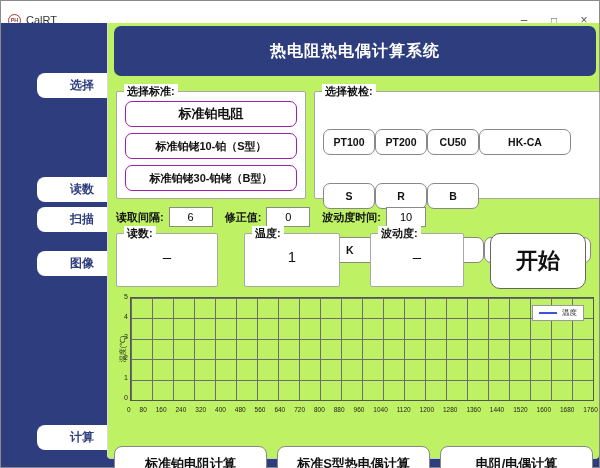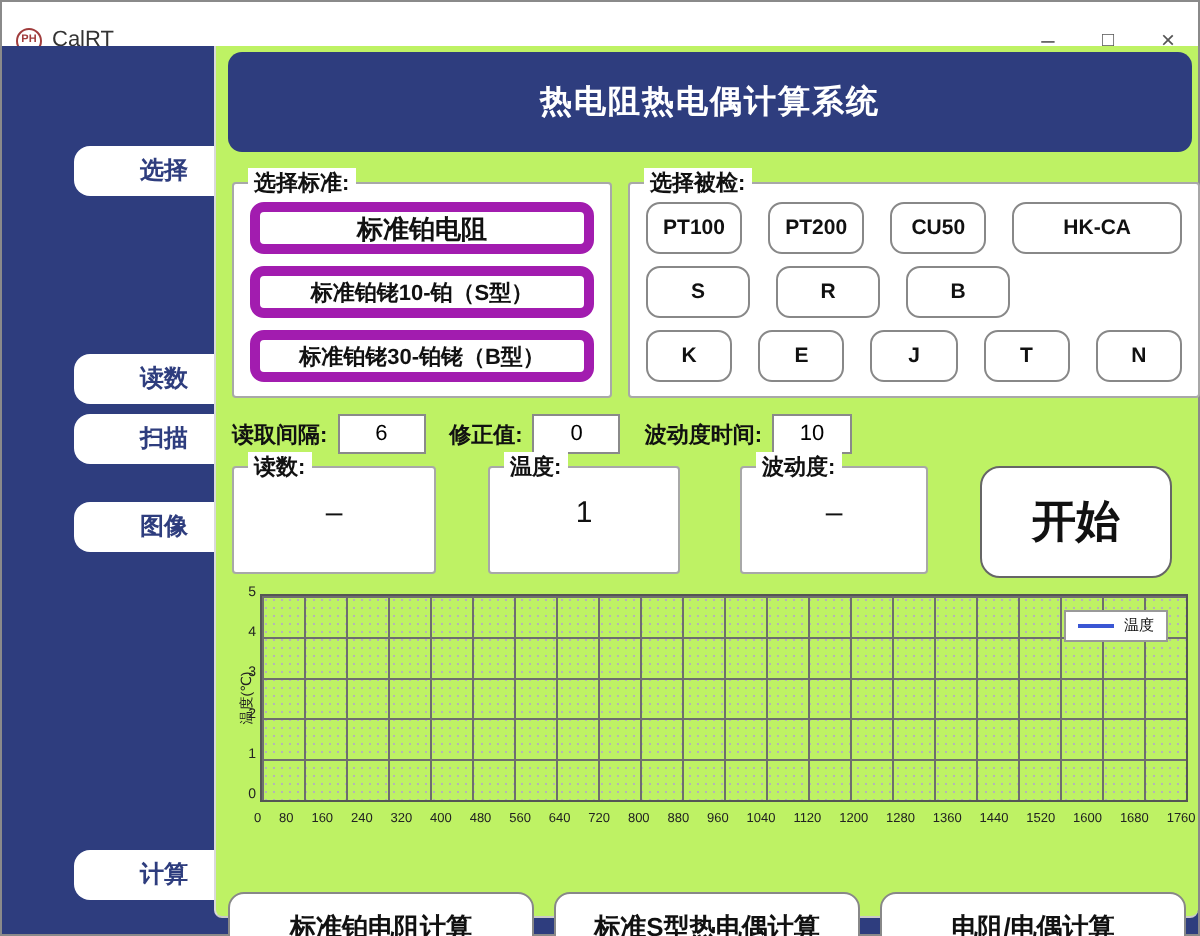--- a/index.html
+++ b/index.html
@@ -30,26 +30,26 @@
     border-radius:7px; display:flex; align-items:center; justify-content:center;
     color:#ffffff; font-size:16px; font-weight:bold; letter-spacing:1px; }
 
   
   .fs { position:absolute; border:1px solid #a8a8a8; border-radius:2px; background:#fff; }
   .fs-label { position:absolute; top:-8px; left:7px; background:#fff; padding:0 3px;
     font-size:11px; font-weight:bold; color:#111; }
 
   #fs-standard { left:8px; top:68px; width:190px; height:108px; padding:9px 8px 0 8px; }
   .std-btn { display:block; width:100%; height:26px; margin-bottom:6px; background:#fff;
-    border:5px solid #a21caf; border-radius:7px; font-weight:bold; font-size:11px; color:#111; cursor:pointer;
+    border:1px solid #a21caf; border-radius:7px; font-weight:bold; font-size:11px; color:#111; cursor:pointer;
     font-family:inherit; }
   .std-btn:first-of-type { font-size:13px; }
 
   #fs-subject { left:206px; top:68px; width:286px; height:108px; padding:9px 8px 0 8px; }
-  .srow { display:flex; gap:13px; margin-bottom:6px; }
+  .srow { display:flex; gap:0; margin-bottom:6px;margin-top:28px; }
   .sbtn { width:52px; height:26px; background:#fff; border:1px solid #888; border-radius:7px;
     font-weight:bold; font-size:10.5px; color:#111; cursor:pointer; font-family:inherit; }
   .sbtn.wide { width:92px; }
   .srow.equal .sbtn { flex:1; width:auto; }
 
   
   .params { position:absolute; left:8px; top:183px; height:22px; display:flex; align-items:center; }
   .p-label { font-size:11px; font-weight:bold; color:#111; margin-right:5px; }
   .p-input { width:44px; height:20px; border:1px solid #8a8a8a; text-align:center; font-size:11px;
     margin-right:12px; font-family:inherit; }

